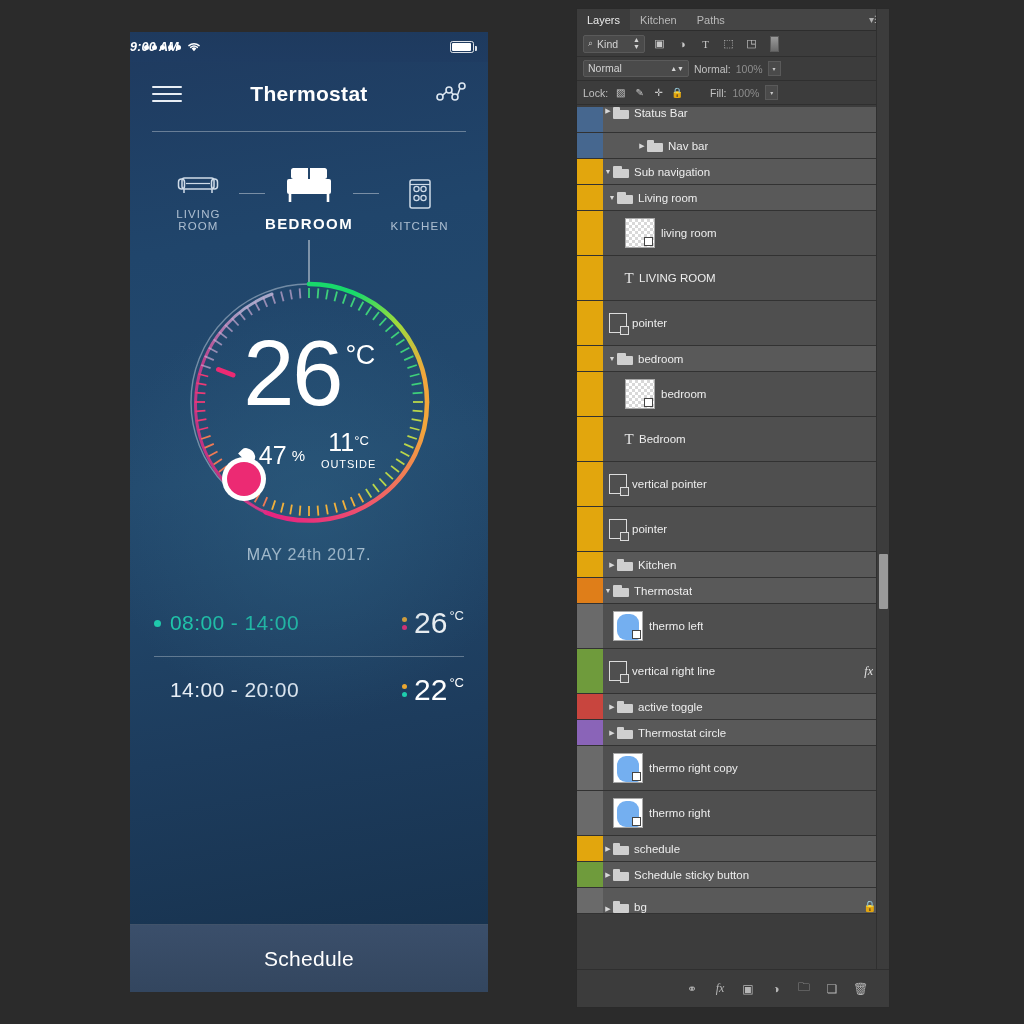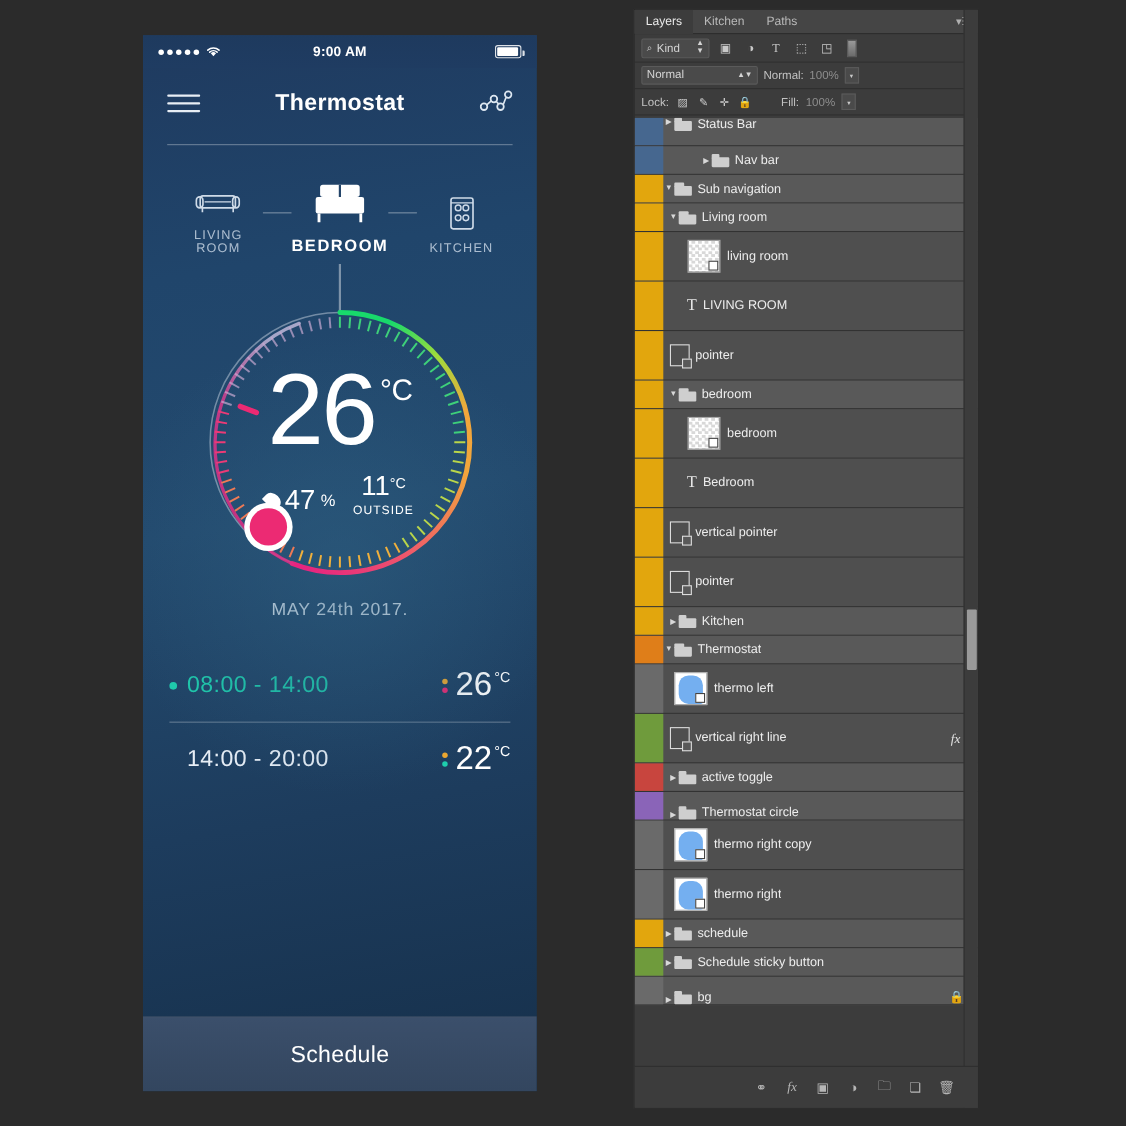--- a/index.html
+++ b/index.html
@@ -27,21 +27,21 @@
   
   .statusbar {
     position: relative; height: 30px;
     display:flex; align-items:center; padding: 0 14px;
     color:#fff; font-size:12px;
     background: linear-gradient(180deg,#1e3a5e,#1f3c62);
   }
   .dots { display:flex; gap:3px; align-items:center; }
   .dots i { width:5px; height:5px; border-radius:50%; background:#fff; display:block; }
   .wifi { margin-left:6px; font-size:13px; line-height:1; }
-  .sb-time { position:absolute; left:0; right:0; text-align:center; font-size:12.5px; font-weight:bold; letter-spacing:.2px;}
+  .sb-time { position:absolute; left:0; right:0; text-align:left; font-size:12.5px; font-weight:bold; letter-spacing:.2px;font-style:italic;}
   .sb-right { margin-left:auto; position:relative; z-index:2; }
   .batt { width:24px; height:12px; border:1.4px solid rgba(255,255,255,.85); border-radius:2.5px; position:relative; }
   .batt:after{ content:""; position:absolute; right:-4px; top:3.5px; width:2px;height:5px;background:rgba(255,255,255,.85); border-radius:0 1px 1px 0;}
   .batt i { position:absolute; left:1px; top:1px; bottom:1px; width:19px; background:#fff; border-radius:1px; display:block;}
 
   
   .navbar { position:relative; height:64px; display:flex; align-items:center; padding:0 22px; }
   .navtitle { position:absolute; left:0; right:0; text-align:center; color:#fff; font-size:21px; font-weight:600; letter-spacing:.3px;}
   .hamb { width:30px; display:flex; flex-direction:column; gap:5px; position:relative; z-index:3;}
   .hamb span{ display:block; height:2px; background:#e8eef5; border-radius:1px;}
@@ -713,21 +713,21 @@
             <span class="lname">active toggle</span>
           </div>
         </div>
         <div class="lrow h26">
           <div class="swatch" style="background: rgb(138, 100, 184);"></div>
           <div class="eye-cell">
             <span class="eye">
               <i></i>
             </span>
           </div>
-          <div class="ind1" style="display: flex; align-items: flex-end; flex: 1 1 0%; min-width: 0px; height: 100%;">
+          <div class="ind1" style="display: flex; align-items: center; flex: 1 1 0%; min-width: 0px; height: 100%;">
             <span class="tw">▶</span>
             <span class="folder">
               <span class="t"></span>
               <span class="b"></span>
             </span>
             <span class="lname">Thermostat circle</span>
           </div>
         </div>
         <div class="lrow h45 dark">
           <div class="swatch" style="background: rgb(106, 106, 106);"></div>

